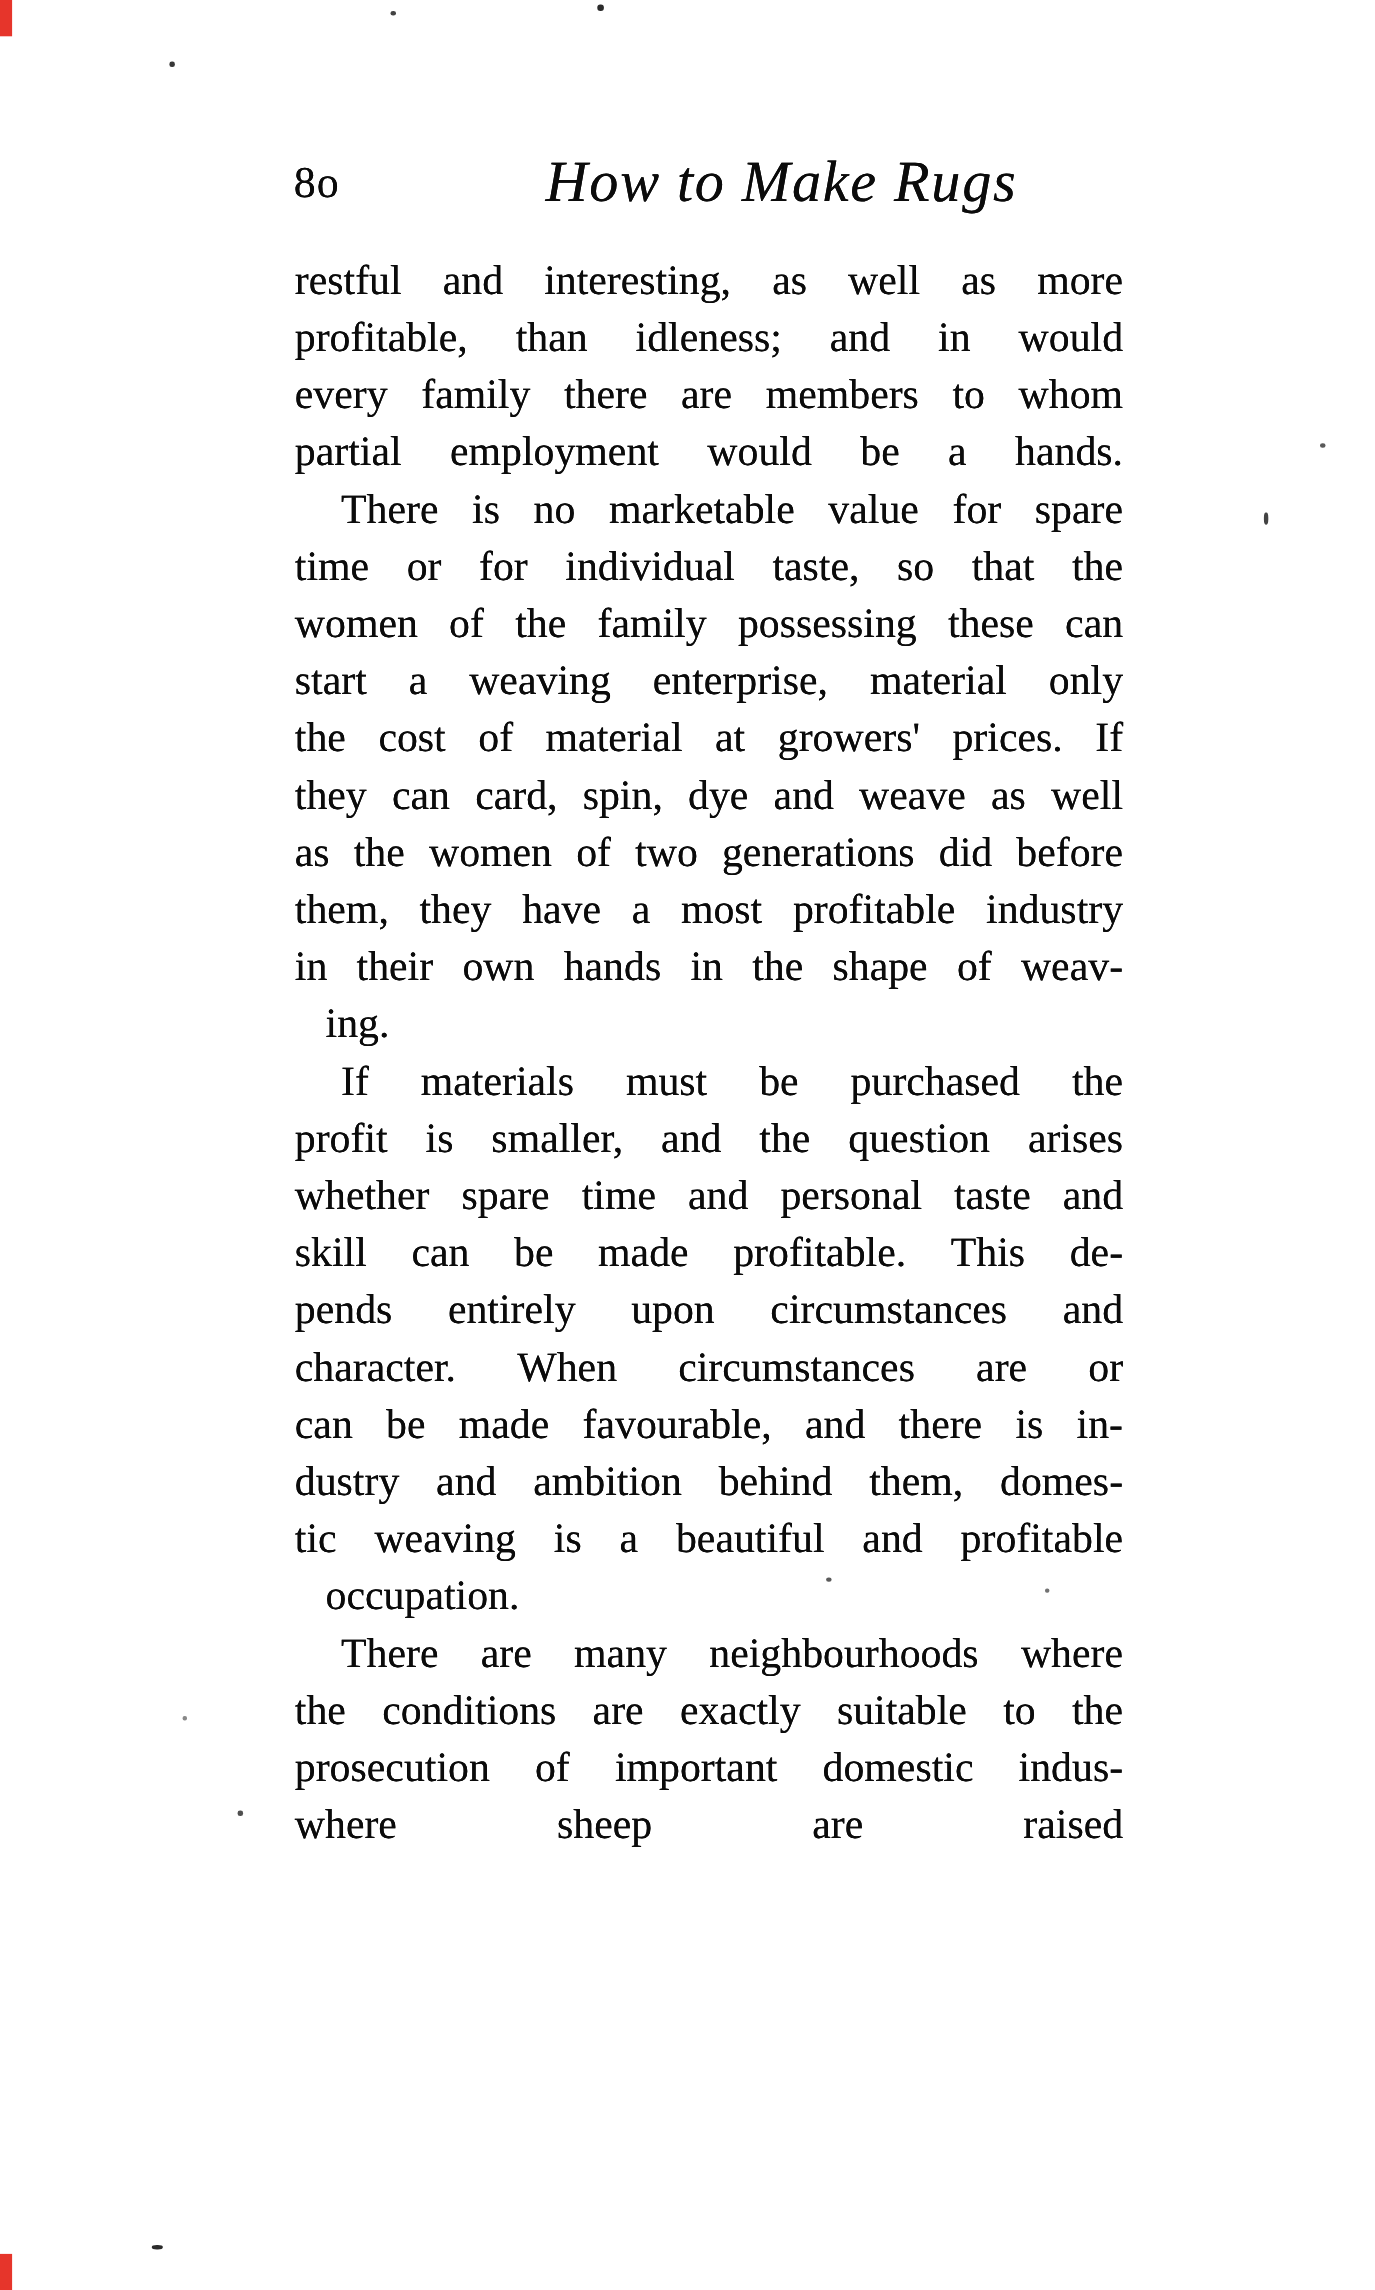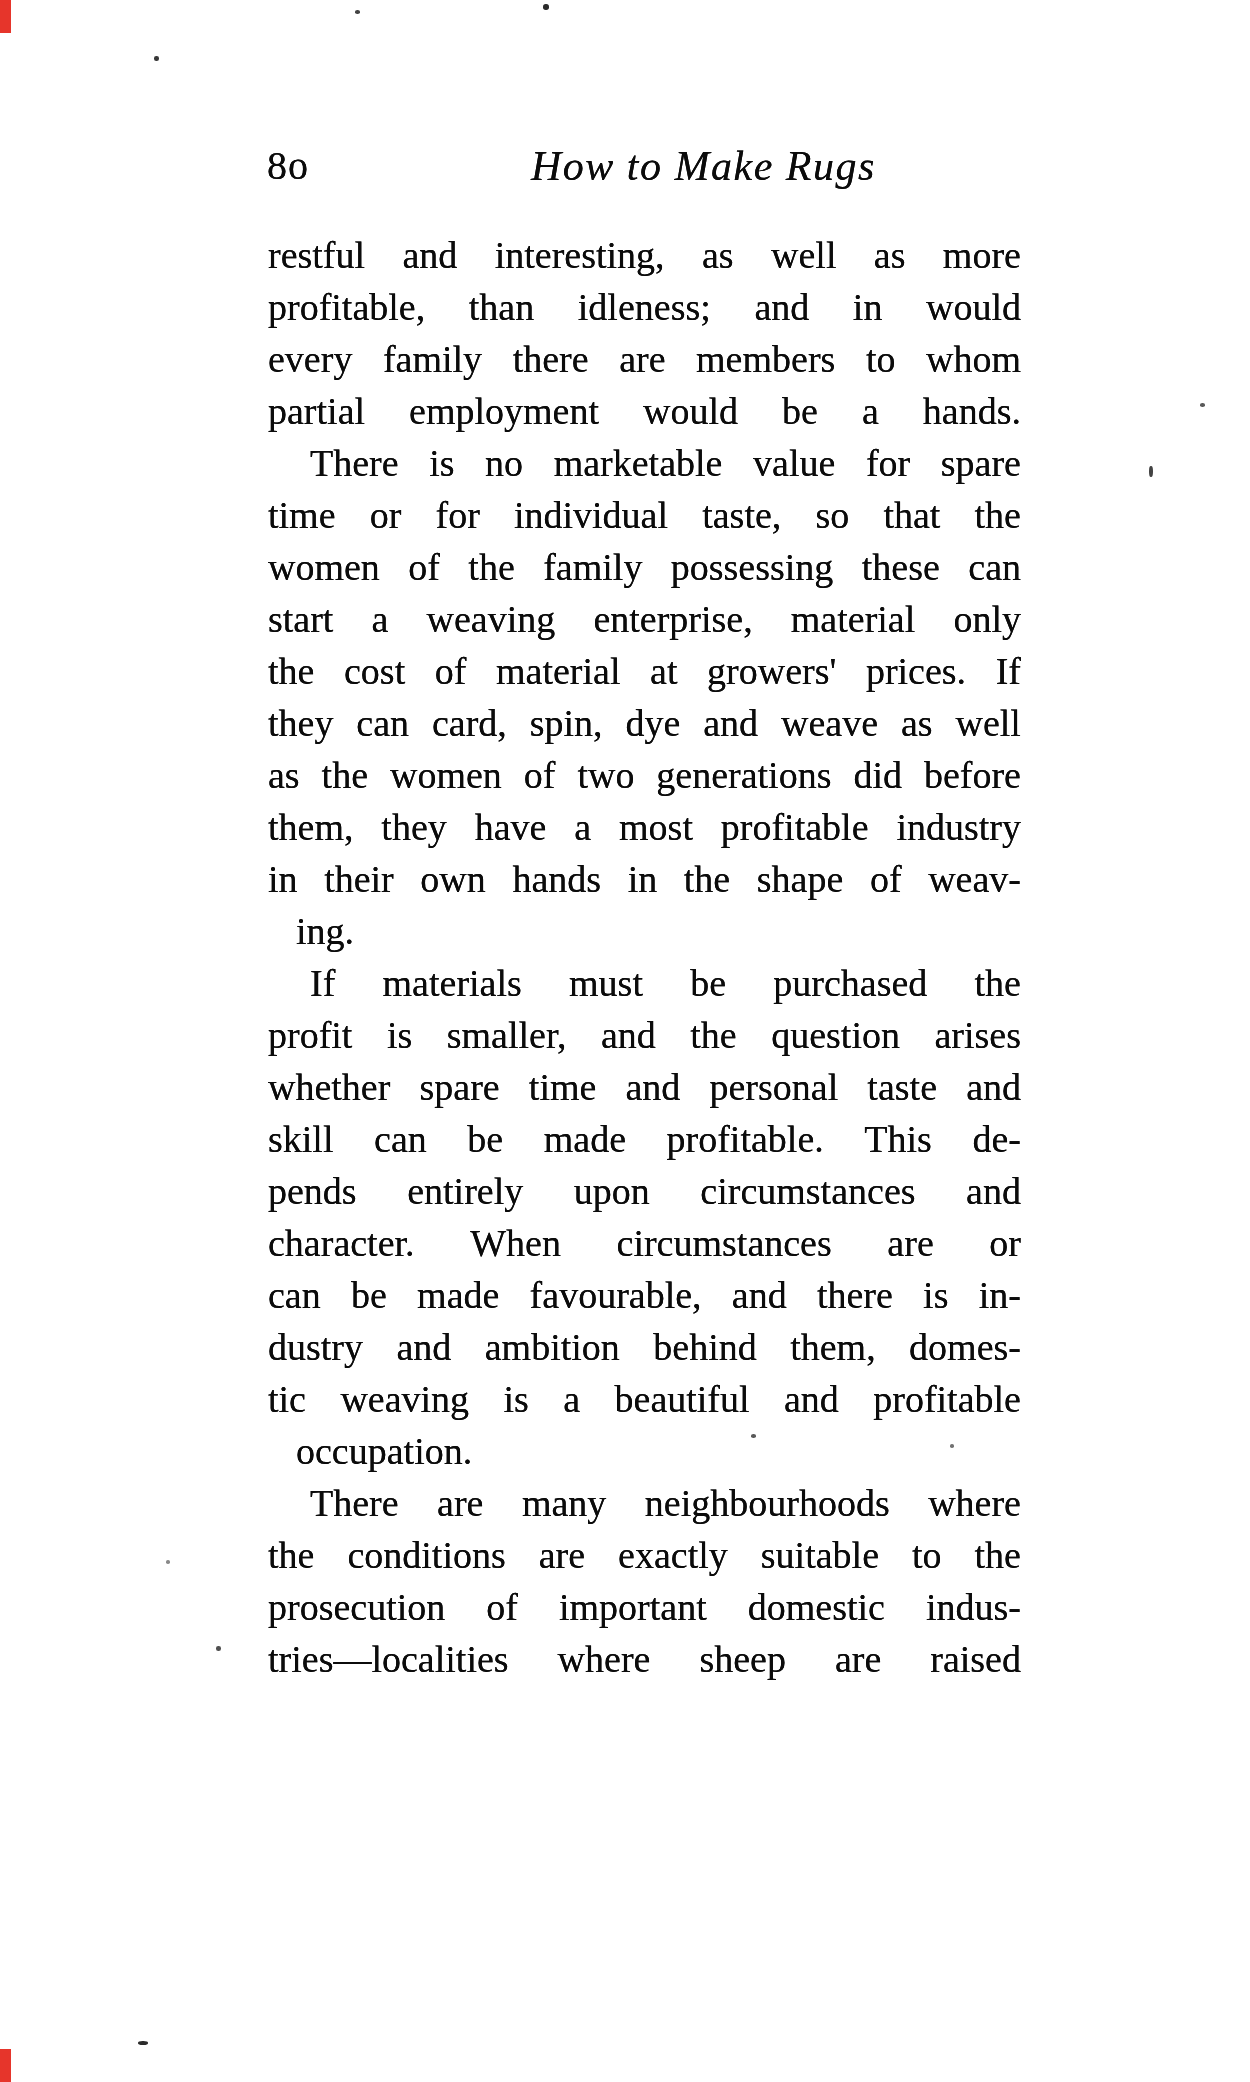--- a/index.html
+++ b/index.html
@@ -15,23 +15,23 @@
 
   
   .header { position: absolute; top: 146px; left: 0; width: 1250px; height: 50px; }
   .page-number {
     position: absolute; left: 267px; top: 0;
     font-size: 40px; line-height: 40px;
     letter-spacing: 1px;
     text-shadow: 0 0 0.6px currentColor;
   }
   .book-title {
-    position: absolute; left: 531px; top: -2px;
+    position: absolute; left: 496px; top: -2px;
     font-style: italic;
-    font-size: 42px; line-height: 44px;
+    font-size: 53px; line-height: 44px;
     letter-spacing: 1.5px;
     text-shadow: 0 0 0.5px currentColor;
   }
 
   
   .body-text {
     position: absolute; left: 268px; top: 229px; width: 753px;
     font-size: 38px;
     text-shadow: 0 0 0.55px currentColor;
   }
@@ -293,21 +293,20 @@
           <span>the</span>
         </div>
         <div class="line j">
           <span>prosecution</span>
           <span>of</span>
           <span>important</span>
           <span>domestic</span>
           <span>indus-</span>
         </div>
         <div class="line j">
-          <span>tries—localities</span>
           <span>where</span>
           <span>sheep</span>
           <span>are</span>
           <span>raised</span>
         </div>
       </div>
     </div>
 
 <div class="speck" style="left: 543px; top: 4px; width: 6px; height: 6px; opacity: 0.9;"></div>
     <div class="speck" style="left: 355px; top: 10px; width: 5px; height: 4px; opacity: 0.8;"></div>

